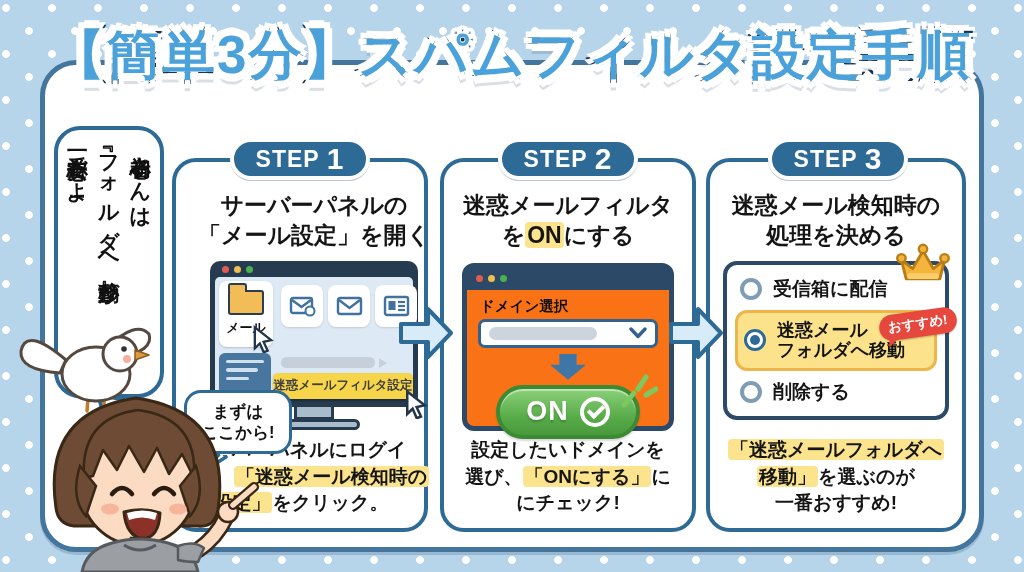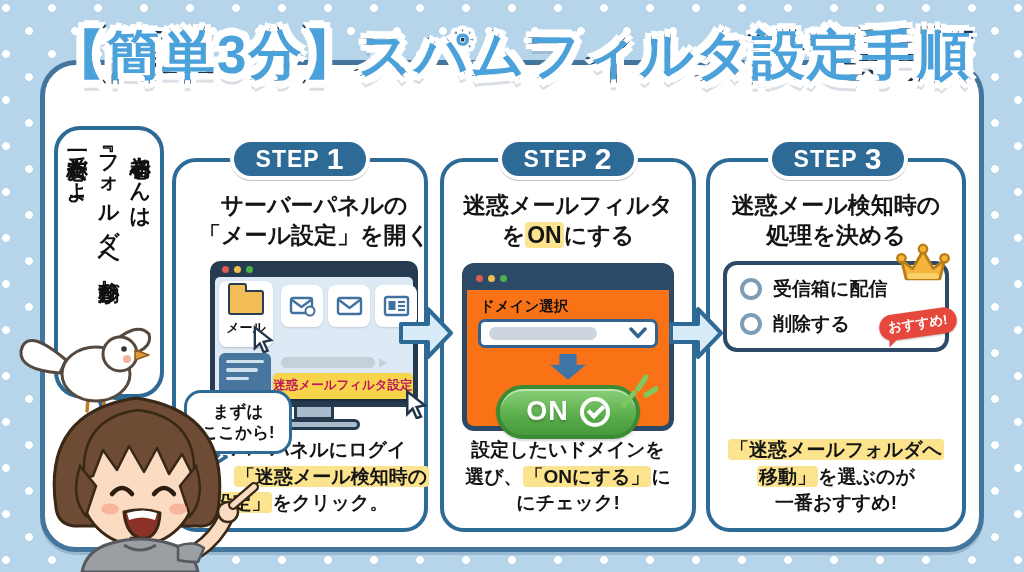--- a/index.html
+++ b/index.html
@@ -84,21 +84,21 @@
           display:flex; align-items:center; justify-content:center; box-shadow:0 1px 2px rgba(0,0,0,.12); }
   .t1 { left:66px; } .t2 { left:113px; } .t3 { left:160px; }
   .side { position:absolute; left:4px; top:76px; width:52px; height:42px; background:#49769f;
           border-radius:6px; padding:7px 7px; display:flex; flex-direction:column; gap:5px; }
   .side i { display:block; height:3.5px; background:#cfe0ee; border-radius:2px; }
   .side i:nth-child(2){ width:85%; } .side i:nth-child(3){ width:60%; }
   .graybar { position:absolute; left:66px; top:80px; width:94px; height:11px; background:#c6d0da; border-radius:6px; }
   .graybar::after { content:''; position:absolute; right:-12px; top:1px; border-left:8px solid #c6d0da;
                     border-top:5px solid transparent; border-bottom:5px solid transparent; }
   .ybtn { position:absolute; left:58px; top:96px; width:140px; height:26px; background:#f7d54b; border-radius:5px;
-          display:flex; align-items:center; justify-content:center; font-size:12.5px; font-weight:bold; color:#be185d;
+          display:flex; align-items:center; justify-content:center; font-size:12.5px; font-weight:bold; color:#404040;
           box-shadow:0 1.5px 2px rgba(0,0,0,.25); z-index:2; }
   .cursor { position:absolute; z-index:4; }
   .cur1 { left:34px; top:48px; } .cur2 { left:186px; top:112px; }
   .stand-neck { position:absolute; left:88px; top:146px; width:40px; height:13px; background:#a9bccb;
                 border:3px solid #263a50; border-top:none; }
   .stand-base { position:absolute; left:62px; top:158px; width:92px; height:11px; background:#a9bccb;
                 border:3px solid #263a50; border-radius:6px; }
   
   .hbubble { position:absolute; left:184px; top:390px; width:108px; height:64px; background:#fff;
              border:3.5px solid #2e6a96; border-radius:17px; z-index:7;
@@ -287,20 +287,27 @@
       <circle cx="32" cy="10" r="4.5" fill="#f5b43c" stroke="#b97c16" stroke-width="2.5"></circle>
       <circle cx="55" cy="20" r="4.5" fill="#f5b43c" stroke="#b97c16" stroke-width="2.5"></circle>
     </svg>
     <div class="osusume">おすすめ!</div>
     <div class="opt">
       <span class="radio"></span>
       <span class="opt-label">
           <div class="txt-line">受信箱に配信</div>
         </span>
     </div>
+    <div class="opt rec">
+      <span class="radio sel"></span>
+      <span class="opt-label">
+          <div class="txt-line">迷惑メール</div>
+          <div class="txt-line">フォルダへ移動</div>
+        </span>
+    </div>
     <div class="opt">
       <span class="radio"></span>
       <span class="opt-label">
           <div class="txt-line">削除する</div>
         </span>
     </div>
   </div>
   <div class="caption">
       <div class="seg-line"><span class="hl">「迷惑メールフォルダへ</span></div>
       <div class="seg-line"><span class="hl">移動」</span><span>を選ぶのが</span></div>

